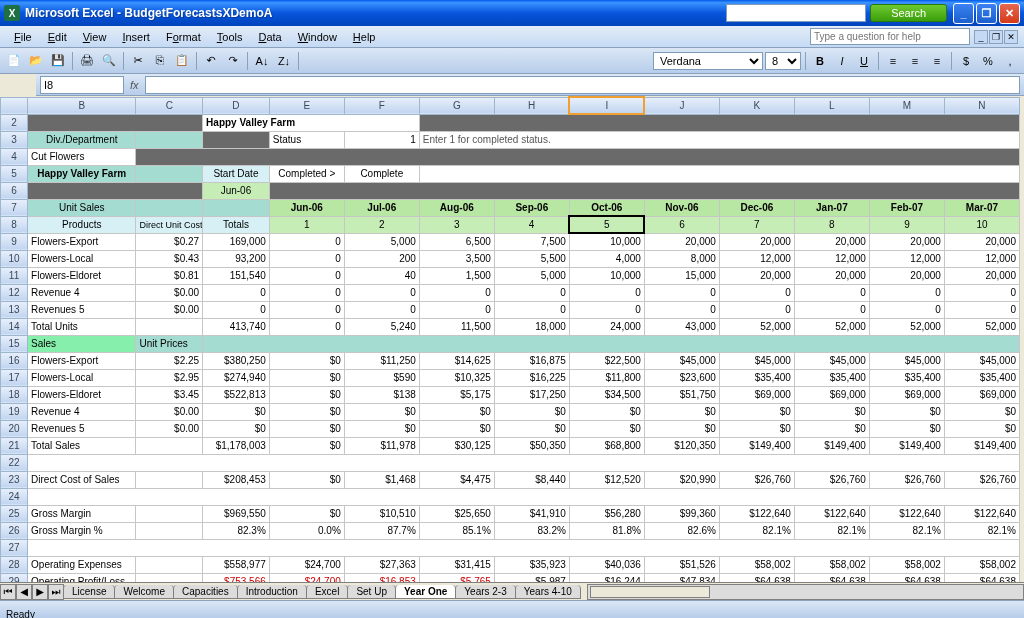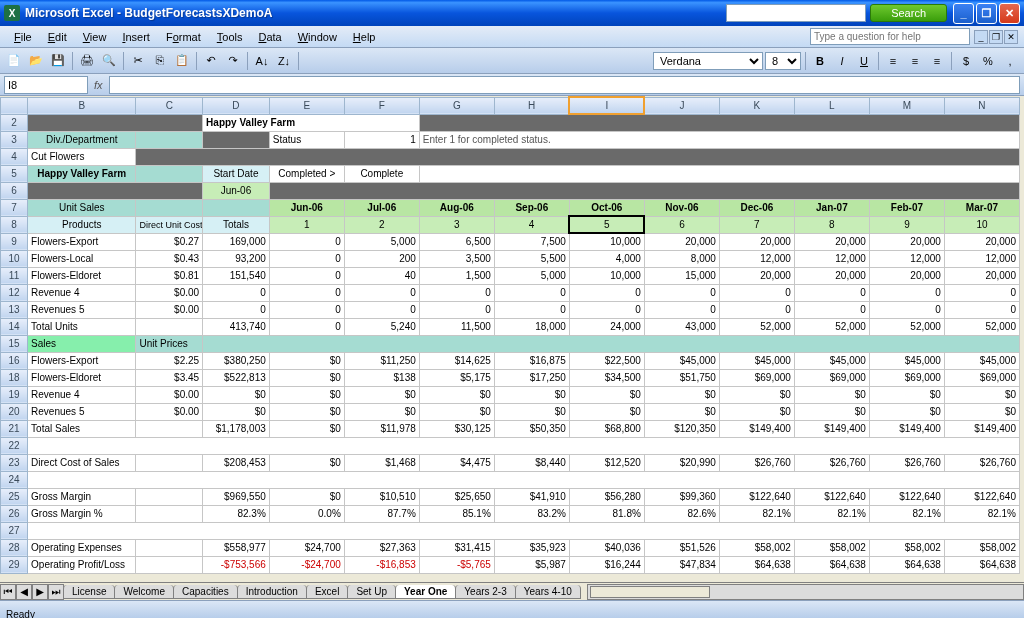--- a/index.html
+++ b/index.html
@@ -18,21 +18,21 @@
 .menubar .m u { text-decoration: underline; }
 .menubar .help-box { margin-left:auto; background:#fff; border:1px solid #7f9db9; height:17px; width:160px; font-size:10px; color:#888; padding:1px 3px; }
 .menubar .mini-winbtns { display:flex; gap:1px; margin-left:4px; }
 .menubar .mini-winbtns .mw { width:14px; height:14px; background:#c4daf4; border:1px solid #8ba0bc; font-size:9px; display:flex;align-items:center;justify-content:center; }
 .toolbar { height: 26px; background: linear-gradient(to bottom,#dbe7f6,#b7cdea); border-bottom: 1px solid #8ba0bc; display: flex; align-items: center; padding: 0 4px; gap:2px; }
 .toolbar .tb { width:20px; height:20px; display:flex; align-items:center; justify-content:center; border:1px solid transparent; }
 .toolbar .sep { width:1px; height:18px; background:#8ba0bc; margin:0 2px; }
 .toolbar .font-sel { background:#fff; border:1px solid #7f9db9; height:18px; font-size:11px; padding:0 2px; }
 .toolbar .font-name { width:110px; }
 .toolbar .font-size { width:36px; }
-.namebox-row { height:22px; background: linear-gradient(to bottom,#dbe7f6,#b7cdea); border-bottom:1px solid #8ba0bc; display:flex; align-items:center; padding:0 4px; }
+.namebox-row { height:22px; background: linear-gradient(to bottom,#dbe7f6,#b7cdea); border-bottom:1px solid #8ba0bc; display:flex; align-items:center; padding:0 4px;margin-left:36px; }
 .namebox { background:#fff; border:1px solid #7f9db9; height:18px; width:84px; padding:0 3px; display:flex; align-items:center; }
 .fx-label { margin: 0 6px; font-style:italic; color:#555; }
 .formula-bar { background:#fff; border:1px solid #7f9db9; height:18px; flex:1; }
 .grid-area { position:relative; overflow:hidden; height: calc(618px - 26px - 22px - 26px - 22px - 18px - 18px); }
 table.sheet { border-collapse: collapse; table-layout: fixed; width: 1020px; font-size:10px; }
 table.sheet th { background: linear-gradient(to bottom,#e8effb,#c1d5ef); border:1px solid #9eb6ce; font-weight:normal; color:#3a4a5a; height:17px; }
 table.sheet th.rowh { width:26px; text-align:center; background: linear-gradient(to bottom,#e8effb,#c1d5ef); }
 table.sheet th.colh { text-align:center; }
 table.sheet td { border:1px solid #c6c6c6; height:14px; padding:0 3px; white-space:nowrap; overflow:hidden; text-align:right; background:#fff; }
 table.sheet td.lab { text-align:left; }
@@ -357,20 +357,36 @@
           <td class=" ">$14,625</td>
           <td class=" ">$16,875</td>
           <td class=" ">$22,500</td>
           <td class=" ">$45,000</td>
           <td class=" ">$45,000</td>
           <td class=" ">$45,000</td>
           <td class=" ">$45,000</td>
           <td class=" ">$45,000</td>
         </tr>
         <tr class="row-lightblue">
+          <th class="rowh">17</th>
+          <td class="lab">Flowers-Local</td>
+          <td>$2.95</td>
+          <td>$274,940</td>
+          <td class=" ">$0</td>
+          <td class=" ">$590</td>
+          <td class=" ">$10,325</td>
+          <td class=" ">$16,225</td>
+          <td class=" ">$11,800</td>
+          <td class=" ">$23,600</td>
+          <td class=" ">$35,400</td>
+          <td class=" ">$35,400</td>
+          <td class=" ">$35,400</td>
+          <td class=" ">$35,400</td>
+        </tr>
+        <tr class="row-lightblue">
           <th class="rowh">18</th>
           <td class="lab">Flowers-Eldoret</td>
           <td>$3.45</td>
           <td>$522,813</td>
           <td class=" ">$0</td>
           <td class=" ">$138</td>
           <td class=" ">$5,175</td>
           <td class=" ">$17,250</td>
           <td class=" ">$34,500</td>
           <td class=" ">$51,750</td>

